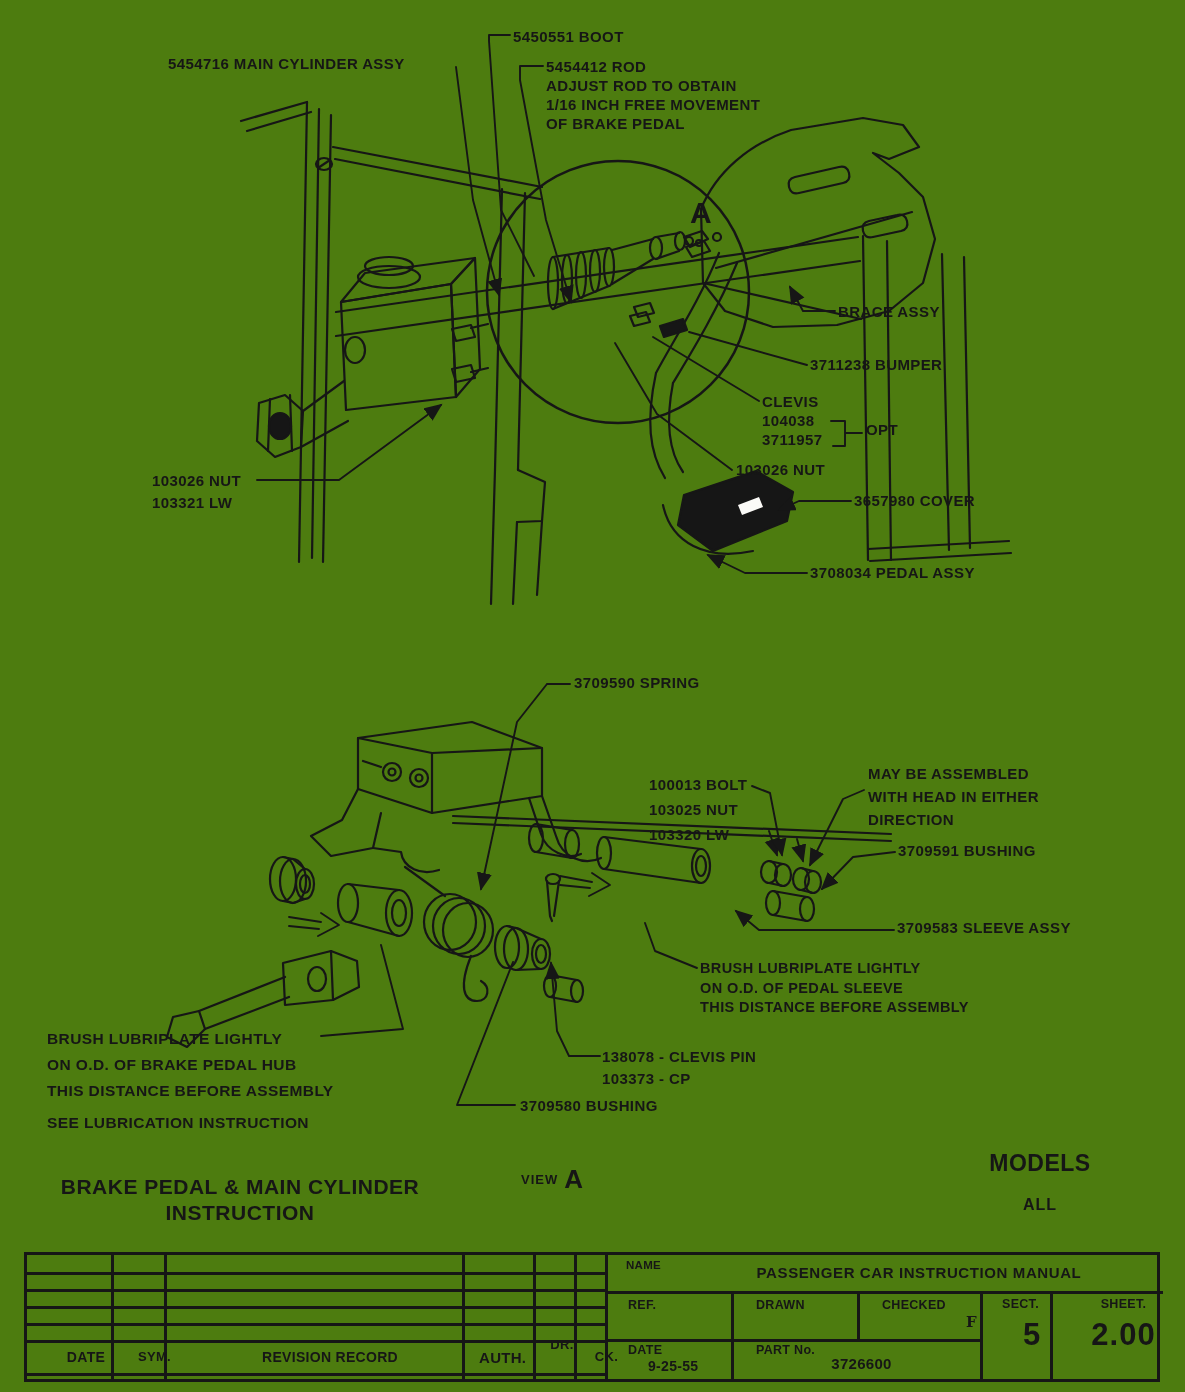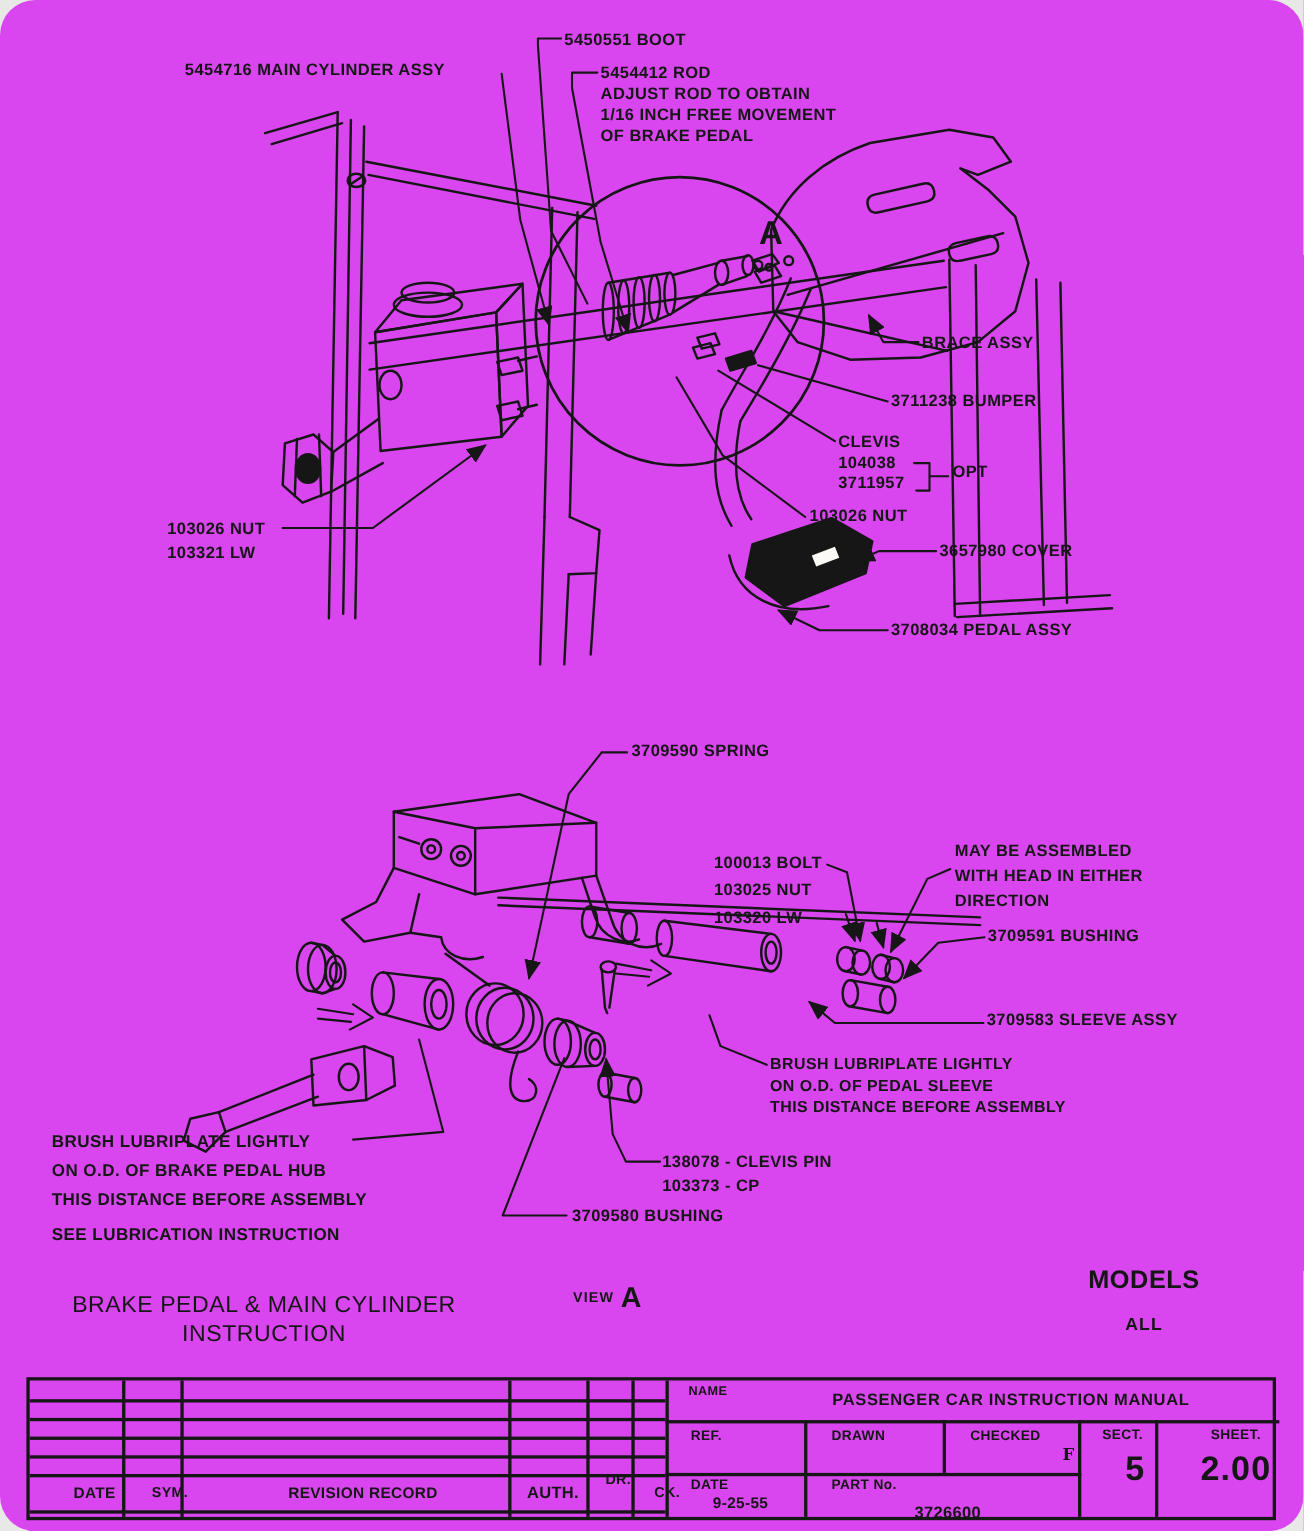--- a/index.html
+++ b/index.html
@@ -1,24 +1,24 @@
 <!DOCTYPE html>
 <html><head>
 <meta charset="utf-8">
 <style>
   html,body{margin:0;padding:0;background:#e8e8e6;}
-  #page{position:relative;width:1185px;height:1392px;background:#d946ef;overflow:hidden;
-        font-family:"Liberation Sans",sans-serif;color:#161616;border-radius:32px;}
+  #page{position:relative;width:1185px;height:1392px;background:#4d7c0f;overflow:hidden;
+        font-family:"Liberation Sans",sans-serif;color:#161616;}
   svg{position:absolute;left:0;top:0;}
   .lbl{position:absolute;font-weight:bold;font-size:15px;line-height:18px;
        letter-spacing:.4px;white-space:pre-line;color:#161616;}
   .lh19{line-height:19px;} .lh22{line-height:22px;} .lh25{line-height:25px;margin-left:21px;}
   .lh23{line-height:23px;} .lh26{line-height:26px;font-size:15.5px;} .lh20{line-height:19.5px;font-size:14.5px;}
   .big-letter{position:absolute;font-weight:bold;font-size:30px;}
-  .caption-title{position:absolute;font-weight:normal;font-size:21px;line-height:26px;
+  .caption-title{position:absolute;font-weight:bold;font-size:21px;line-height:26px;
                  text-align:center;white-space:pre-line;letter-spacing:.5px;}
   .view-wrap{position:absolute;font-weight:bold;}
   .view-word{font-size:13px;letter-spacing:1px;vertical-align:4px;}
   .view-letter{font-size:26px;margin-left:6px;}
   .models{position:absolute;font-weight:bold;font-size:23px;text-align:center;letter-spacing:.5px;}
   .models-val{position:absolute;font-family:Liberation Sans, sans-serif;font-weight:bold;font-size:16px;text-align:center;letter-spacing:1px;}
   
   #titleblock{position:absolute;left:24px;top:1252px;width:1136px;height:130px;
               border:3px solid #161616;box-sizing:border-box;}
   .vl,.hl{position:absolute;background:#161616;}
@@ -286,21 +286,21 @@
   <div class="tb-txt sm" style="left:712px;top:43px;font-size:12.5px">DRAWN</div>
   <div class="tb-txt sm" style="left:838px;top:43px;font-size:12.5px">CHECKED</div>
   <div class="tb-txt serifF" style="left:922px;top:58px">F</div>
   <div class="tb-txt sm" style="left:958px;top:42px;font-size:12.5px">SECT.</div>
   <div class="tb-txt sm ctr" style="left:1023px;top:42px;width:113px;font-size:12.5px">SHEET.</div>
   <div class="tb-txt bgnum ctr" style="left:953px;top:62px;width:70px">5</div>
   <div class="tb-txt bgnum ctr" style="left:1023px;top:62px;width:113px">2.00</div>
   <div class="tb-txt sm" style="left:584px;top:88px;font-size:12.5px">DATE</div>
   <div class="tb-txt md" style="left:604px;top:103px">9-25-55</div>
   <div class="tb-txt sm" style="left:712px;top:88px;font-size:12.5px">PART No.</div>
-  <div class="tb-txt md ctr" style="left:704px;top:112px;width:227px;font-size:15px">3726600</div>
+  <div class="tb-txt md ctr" style="left:704px;top:100px;width:227px;font-size:15px">3726600</div>
 
   <div class="tb-txt md ctr" style="left:0;top:94px;width:84px">DATE</div>
   <div class="tb-txt md ctr" style="left:84px;top:94px;width:53px;font-size:13px">SYM.</div>
   <div class="tb-txt md ctr" style="left:137px;top:94px;width:298px">REVISION RECORD</div>
   <div class="tb-txt md ctr" style="left:435px;top:94px;width:47px;font-size:15px">AUTH.</div>
   <div class="tb-txt md ctr" style="left:506px;top:82px;width:24px;font-size:13px">DR.</div>
   <div class="tb-txt md ctr" style="left:547px;top:94px;width:31px;font-size:13px">CK.</div>
 </div>
 
 </div>

